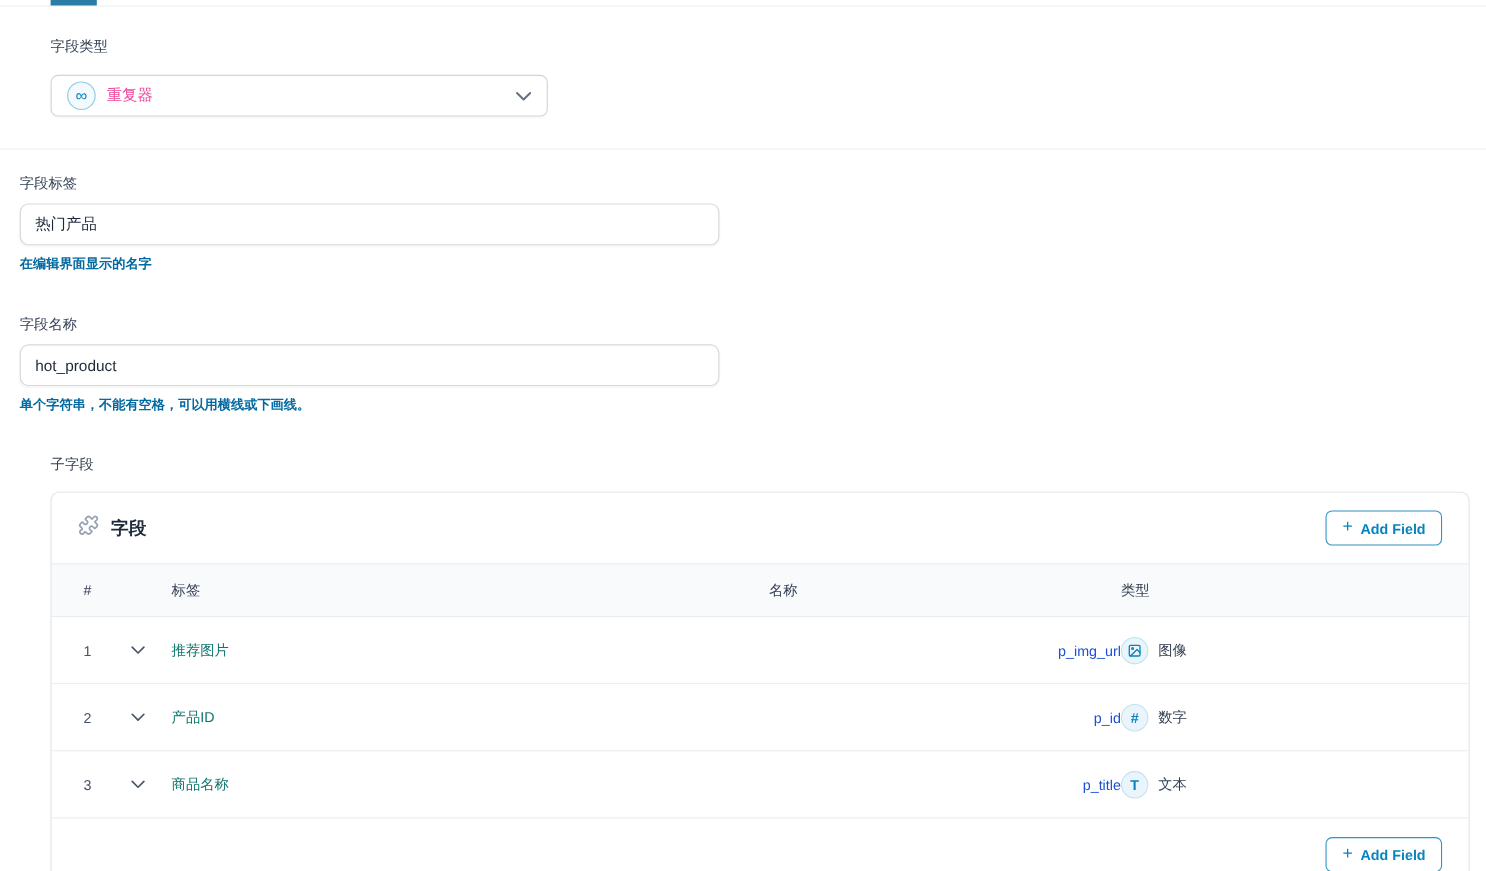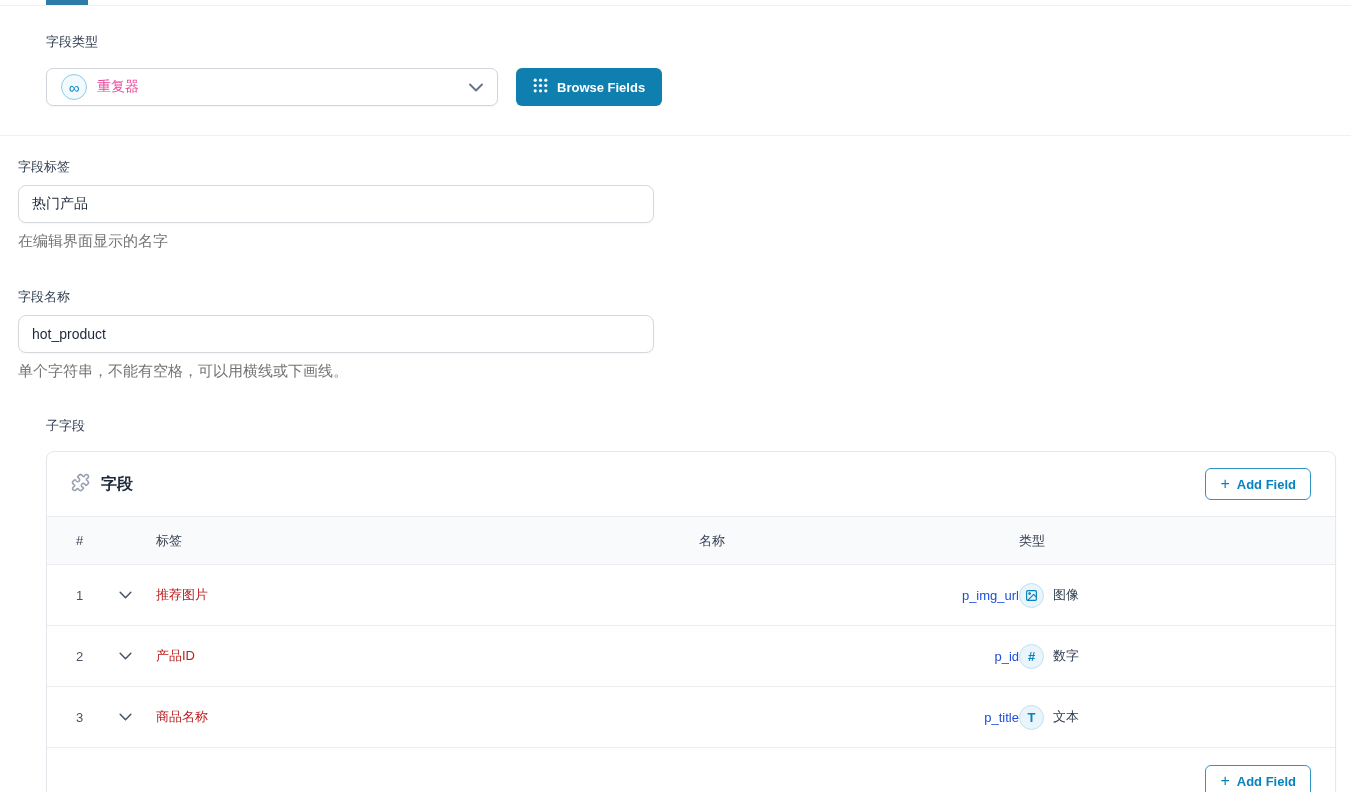--- a/index.html
+++ b/index.html
@@ -4,21 +4,21 @@
 <style>
   * { margin:0; padding:0; box-sizing:border-box; }
   html,body { width:1351px; height:792px; background:#fff; overflow:hidden;
     font-family:"Liberation Sans","DejaVu Sans",sans-serif; color:#344054; }
 
   
   .tabbar { position:relative; height:6px; border-bottom:1px solid #eef0f1; }
   .tab-indicator { position:absolute; left:46px; top:0; width:42px; height:5px; background:#2b7ca6; }
 
   .label { font-size:13px; color:#344054; }
-  .helper { font-size:15px; color:#737373; }
+  .helper { font-size:12px; color:#0369a1;font-weight:bold; }
 
   
   .sec-type { padding:27px 46px 0; }
   .sec-type .controls { display:flex; align-items:center; gap:18px; margin-top:17px; }
   .select { width:452px; height:38px; border:1px solid #d0d5dd; border-radius:7px;
     display:flex; align-items:center; padding:0 14px; gap:10px; background:#fff;
     box-shadow:0 1px 2px rgba(16,24,40,.04); cursor:pointer; }
   .type-circle { width:26px; height:26px; border-radius:50%; border:1px solid #8ecae6;
     background:#f3fafd; color:#0783be; display:flex; align-items:center; justify-content:center;
     font-size:15px; flex:0 0 auto; }
@@ -49,21 +49,21 @@
     padding:0 14px; cursor:pointer; font-family:inherit; }
   .btn-add .plus { font-size:16px; font-weight:400; line-height:1; }
 
   .grid-row { display:grid; grid-template-columns:43px 37px 543px 320px 1fr; align-items:center;
     padding-left:29px; }
   .thead { height:49px; background:#f9fafb; border-top:1px solid #eaecf0; border-bottom:1px solid #eaecf0;
     font-size:13px; color:#344054; }
   .trow { height:61px; border-bottom:1px solid #eaecf0; font-size:13px; }
   .trow .num { color:#475467; }
   .row-chevron { display:flex; align-items:center; cursor:pointer; }
-  .row-label { color:#b91c1c; font-weight:400; cursor:pointer; text-decoration:none; }
+  .row-label { color:#0f766e; font-weight:400; cursor:pointer; text-decoration:none; }
   .cell-name { color:#1d4ed8;text-align:right; }
   .cell-type { display:flex; align-items:center; gap:9px; color:#344054;text-align:right; }
   .ticon { width:25px; height:25px; border-radius:50%; background:#e9f5fb; border:1px solid #bfe2f2;
     color:#0783be; display:flex; align-items:center; justify-content:center;
     font-size:13px; font-weight:600; flex:0 0 auto; }
   .panel-foot { height:66px; display:flex; align-items:center; justify-content:flex-end; padding-right:24px; }
 </style>
 </head>
 <body>
 
@@ -78,36 +78,20 @@
     <div class="controls">
       <div class="select">
         <span class="type-circle">∞</span>
         <span class="sel-text">重复器</span>
         <span class="chevron">
           <svg width="14" height="9" viewBox="0 0 14 9" fill="none" stroke="#667085" stroke-width="1.8" stroke-linecap="round" stroke-linejoin="round">
               <path d="M1 1.5 7 7.5 13 1.5"></path>
             </svg>
         </span>
       </div>
-      <button class="btn-browse">
-        <span>
-          <svg width="15" height="15" viewBox="0 0 15 15" fill="#fff">
-            <circle cx="2.2" cy="2.2" r="1.6"></circle>
-              <circle cx="7.5" cy="2.2" r="1.6"></circle>
-              <circle cx="12.8" cy="2.2" r="1.6"></circle>
-            <circle cx="2.2" cy="7.5" r="1.6"></circle>
-              <circle cx="7.5" cy="7.5" r="1.6"></circle>
-              <circle cx="12.8" cy="7.5" r="1.6"></circle>
-            <circle cx="2.2" cy="12.8" r="1.6"></circle>
-              <circle cx="7.5" cy="12.8" r="1.6"></circle>
-              <circle cx="12.8" cy="12.8" r="1.6"></circle>
-          </svg>
-        </span>
-        <span>Browse Fields</span>
-      </button>
     </div>
   </section>
 
   <div class="divider"></div>
 
   <section class="sec-input">
     <div class="label">字段标签</div>
     <input class="text-input" type="text" value="热门产品" style="">
     <div class="helper">在编辑界面显示的名字</div>
   </section>

